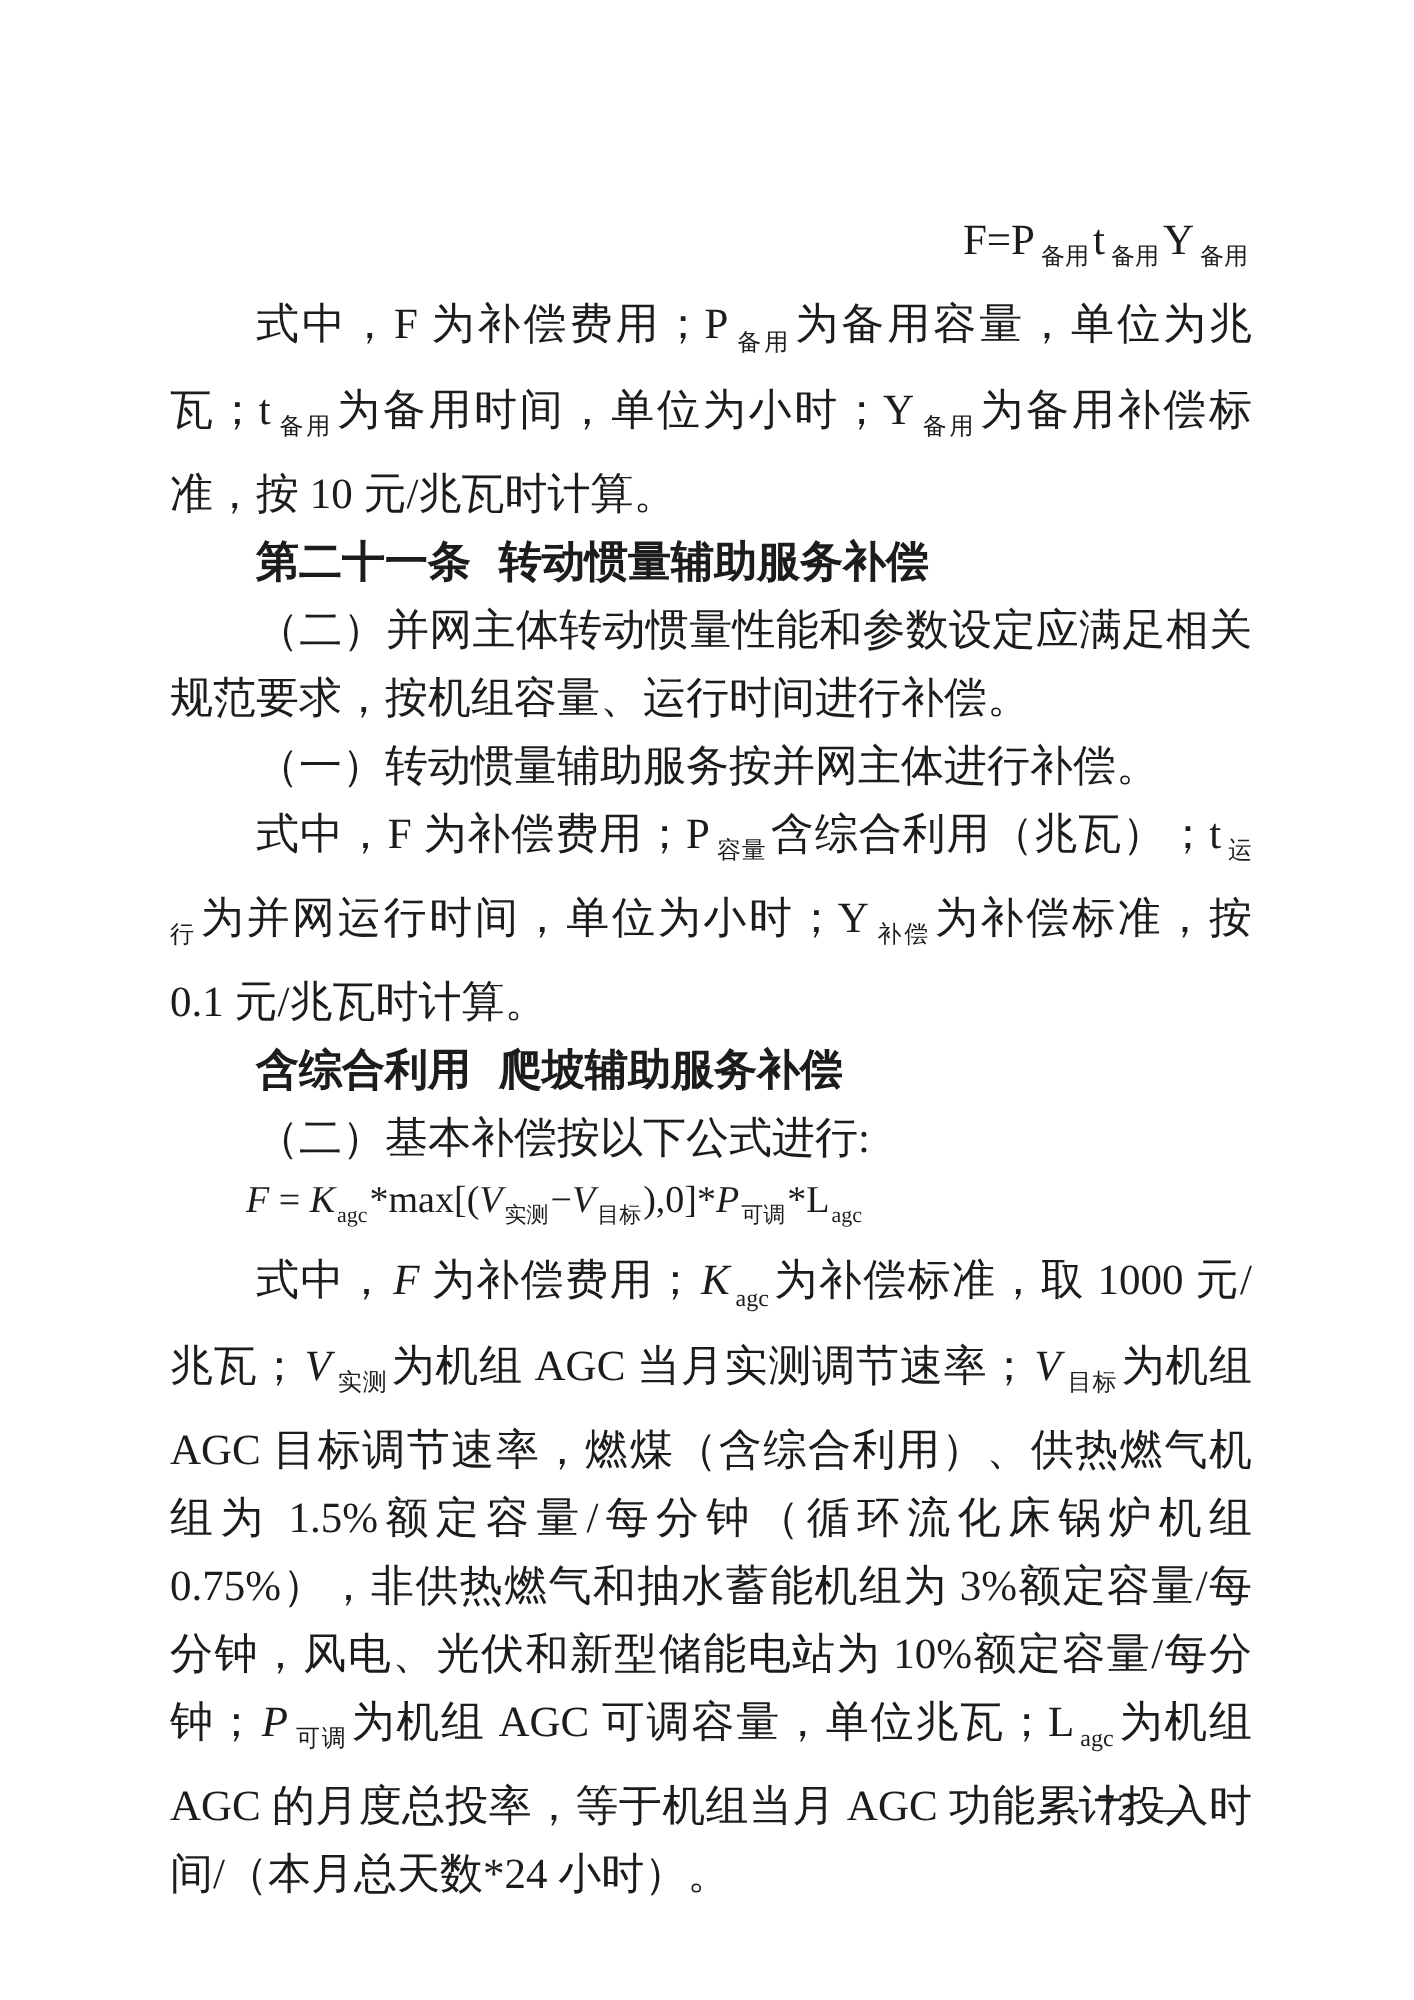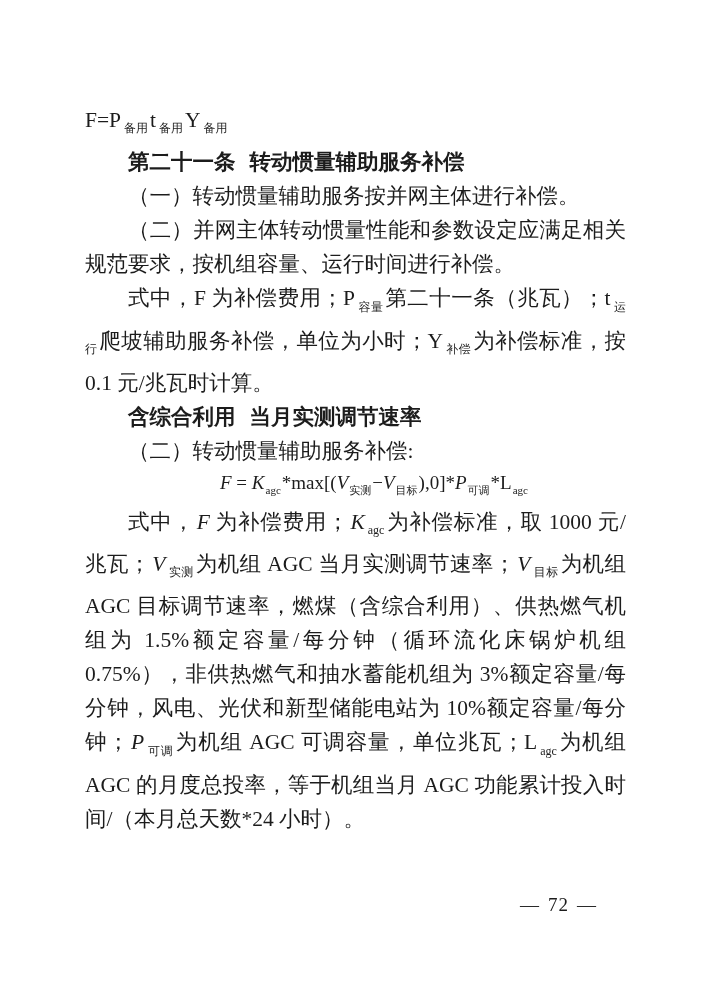--- a/index.html
+++ b/index.html
@@ -6,62 +6,63 @@
   body{
     width:707px;height:1000px;background:#ffffff;
     font-family:"Liberation Serif","DejaVu Serif",serif;
     color:#1c1c1c;position:relative;overflow:hidden;
   }
   .doc{
     position:absolute;left:85px;top:103px;width:541px;
     font-size:21.5px;line-height:34px;text-align:justify;
   }
   .doc p{margin:0;text-indent:2em;}
-  p.formula{text-align:left;text-indent:0;}
+  p.formula{text-align:right;text-indent:0;}
   .sub{
     font-size:12px;vertical-align:sub;letter-spacing:0;
     padding:0 2px 0 3px;
   }
   .heading{font-weight:bold;font-family:Liberation Serif, serif;}
   .heading .art-num{margin-right:0.65em;}
   .f3{
-    text-align:center;text-indent:0;
+    text-align:left;text-indent:0;
     font-size:19px;line-height:30px;
   }
   .f3 .var,.p-var{font-style:italic;}
   .f3 .fsub{font-size:11px;vertical-align:sub;padding:0 1px;}
   .p-var{padding-left:2px;}
   .footer{
     position:absolute;top:893px;right:102px;
     font-size:19px;line-height:24px;color:#1c1c1c;
     letter-spacing:1px;
   }
   .footer .dash{padding:0 8px;}
 </style>
 </head>
 <body>
 
 <div class="doc">
 
   <p class="formula"><span>F=P</span><span class="sub">备用</span><span>t</span><span class="sub">备用</span><span>Y</span><span class="sub">备用</span></p>
 
+  <p><span>式中，F 为补偿费用；P</span><span class="sub">备用</span><span>为备用容量，单位为兆瓦；t</span><span class="sub">备用</span><span>为备用时间，单位为小时；Y</span><span class="sub">备用</span><span>为备用补偿标准，按 10 元/兆瓦时计算。</span></p>
 
   <p class="heading"><span class="art-num">第二十一条</span><span>转动惯量辅助服务补偿</span></p>
 
+  <p>（二）并网主体转动惯量性能和参数设定应满足相关规范要求，按机组容量、运行时间进行补偿。</p>
+
   <p>（一）转动惯量辅助服务按并网主体进行补偿。</p>
 
-  <p>（二）并网主体转动惯量性能和参数设定应满足相关规范要求，按机组容量、运行时间进行补偿。</p>
+
+  <p><span>式中，F 为补偿费用；P</span><span class="sub">容量</span><span>含综合利用（兆瓦）；t</span><span class="sub">运行</span><span>为并网运行时间，单位为小时；Y</span><span class="sub">补偿</span><span>为补偿标准，按 0.1 元/兆瓦时计算。</span></p>
+
+  <p class="heading"><span class="art-num">含综合利用</span><span>爬坡辅助服务补偿</span></p>
 
 
-  <p><span>式中，F 为补偿费用；P</span><span class="sub">容量</span><span>第二十一条（兆瓦）；t</span><span class="sub">运行</span><span>爬坡辅助服务补偿，单位为小时；Y</span><span class="sub">补偿</span><span>为补偿标准，按 0.1 元/兆瓦时计算。</span></p>
-
-  <p class="heading"><span class="art-num">含综合利用</span><span>当月实测调节速率</span></p>
-
-
-  <p>（二）转动惯量辅助服务补偿:</p>
+  <p>（二）基本补偿按以下公式进行:</p>
 
   <p class="f3"><span class="var">F</span><span> = </span><span class="var">K</span><span class="fsub">agc</span><span>*max[(</span><span class="var">V</span><span class="fsub">实测</span><span>−</span><span class="var">V</span><span class="fsub">目标</span><span>),0]*</span><span class="var">P</span><span class="fsub">可调</span><span>*</span><span>L</span><span class="fsub">agc</span></p>
 
   <p><span>式中，</span><span class="p-var">F</span><span> 为补偿费用；</span><span class="p-var">K</span><span class="sub">agc</span><span>为补偿标准，取 1000 元/兆瓦；</span><span class="p-var">V</span><span class="sub">实测</span><span>为机组 AGC 当月实测调节速率；</span><span class="p-var">V</span><span class="sub">目标</span><span>为机组 AGC 目标调节速率，燃煤（含综合利用）、供热燃气机组为 1.5%额定容量/每分钟（循环流化床锅炉机组 0.75%），非供热燃气和抽水蓄能机组为 3%额定容量/每分钟，风电、光伏和新型储能电站为 10%额定容量/每分钟；</span><span class="p-var">P</span><span class="sub">可调</span><span>为机组 AGC 可调容量，单位兆瓦；</span><span>L</span><span class="sub">agc</span><span>为机组 AGC 的月度总投率，等于机组当月 AGC 功能累计投入时间/（本月总天数*24 小时）。</span></p>
 
 </div>
 
 <div class="footer"><span class="dash">—</span><span>72</span><span class="dash">—</span></div>
 
 </body></html>

